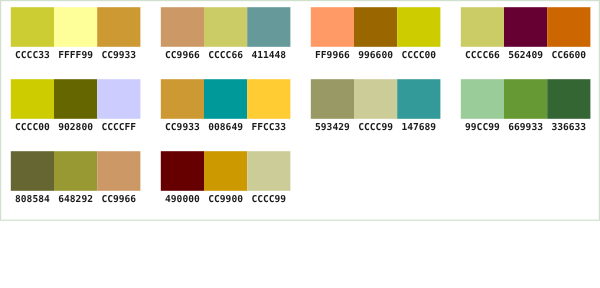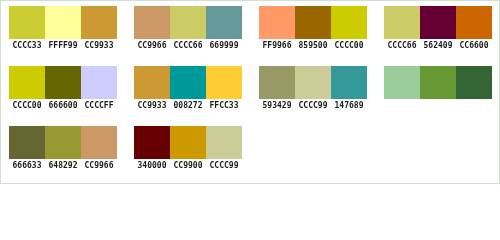--- a/index.html
+++ b/index.html
@@ -86,33 +86,33 @@
 
     <div class="cell">
       <div class="swatches">
         <div class="swatch" style="background-color: rgb(204, 153, 102);"></div>
         <div class="swatch" style="background-color: rgb(204, 204, 102);"></div>
         <div class="swatch" style="background-color: rgb(102, 153, 153);"></div>
       </div>
       <div class="labels">
         <div class="label">CC9966</div>
         <div class="label">CCCC66</div>
-        <div class="label">669999</div>
+        <div class="label">411448</div>
       </div>
     </div>
 
     <div class="cell">
       <div class="swatches">
         <div class="swatch" style="background-color: rgb(255, 153, 102);"></div>
         <div class="swatch" style="background-color: rgb(153, 102, 0);"></div>
         <div class="swatch" style="background-color: rgb(204, 204, 0);"></div>
       </div>
       <div class="labels">
         <div class="label">FF9966</div>
-        <div class="label">859500</div>
+        <div class="label">996600</div>
         <div class="label">CCCC00</div>
       </div>
     </div>
 
     <div class="cell">
       <div class="swatches">
         <div class="swatch" style="background-color: rgb(204, 204, 102);"></div>
         <div class="swatch" style="background-color: rgb(102, 0, 51);"></div>
         <div class="swatch" style="background-color: rgb(204, 102, 0);"></div>
       </div>
@@ -124,34 +124,34 @@
     </div>
 
     <div class="cell">
       <div class="swatches">
         <div class="swatch" style="background-color: rgb(204, 204, 0);"></div>
         <div class="swatch" style="background-color: rgb(102, 102, 0);"></div>
         <div class="swatch" style="background-color: rgb(204, 204, 255);"></div>
       </div>
       <div class="labels">
         <div class="label">CCCC00</div>
-        <div class="label">666600</div>
+        <div class="label">902800</div>
         <div class="label">CCCCFF</div>
       </div>
     </div>
 
     <div class="cell">
       <div class="swatches">
         <div class="swatch" style="background-color: rgb(204, 153, 51);"></div>
         <div class="swatch" style="background-color: rgb(0, 153, 153);"></div>
         <div class="swatch" style="background-color: rgb(255, 204, 51);"></div>
       </div>
       <div class="labels">
         <div class="label">CC9933</div>
-        <div class="label">008272</div>
+        <div class="label">008649</div>
         <div class="label">FFCC33</div>
       </div>
     </div>
 
     <div class="cell">
       <div class="swatches">
         <div class="swatch" style="background-color: rgb(153, 153, 102);"></div>
         <div class="swatch" style="background-color: rgb(204, 204, 153);"></div>
         <div class="swatch" style="background-color: rgb(51, 153, 153);"></div>
       </div>
@@ -161,43 +161,48 @@
         <div class="label">147689</div>
       </div>
     </div>
 
     <div class="cell">
       <div class="swatches">
         <div class="swatch" style="background-color: rgb(153, 204, 153);"></div>
         <div class="swatch" style="background-color: rgb(102, 153, 51);"></div>
         <div class="swatch" style="background-color: rgb(51, 102, 51);"></div>
       </div>
+      <div class="labels">
+        <div class="label">99CC99</div>
+        <div class="label">669933</div>
+        <div class="label">336633</div>
+      </div>
     </div>
 
     <div class="cell">
       <div class="swatches">
         <div class="swatch" style="background-color: rgb(102, 102, 51);"></div>
         <div class="swatch" style="background-color: rgb(153, 153, 51);"></div>
         <div class="swatch" style="background-color: rgb(204, 153, 102);"></div>
       </div>
       <div class="labels">
-        <div class="label">666633</div>
+        <div class="label">808584</div>
         <div class="label">648292</div>
         <div class="label">CC9966</div>
       </div>
     </div>
 
     <div class="cell">
       <div class="swatches">
         <div class="swatch" style="background-color: rgb(102, 0, 0);"></div>
         <div class="swatch" style="background-color: rgb(204, 153, 0);"></div>
         <div class="swatch" style="background-color: rgb(204, 204, 153);"></div>
       </div>
       <div class="labels">
-        <div class="label">340000</div>
+        <div class="label">490000</div>
         <div class="label">CC9900</div>
         <div class="label">CCCC99</div>
       </div>
     </div>
 
     <div class="cell empty"></div>
     <div class="cell empty"></div>
 
   </div>
 </div>

